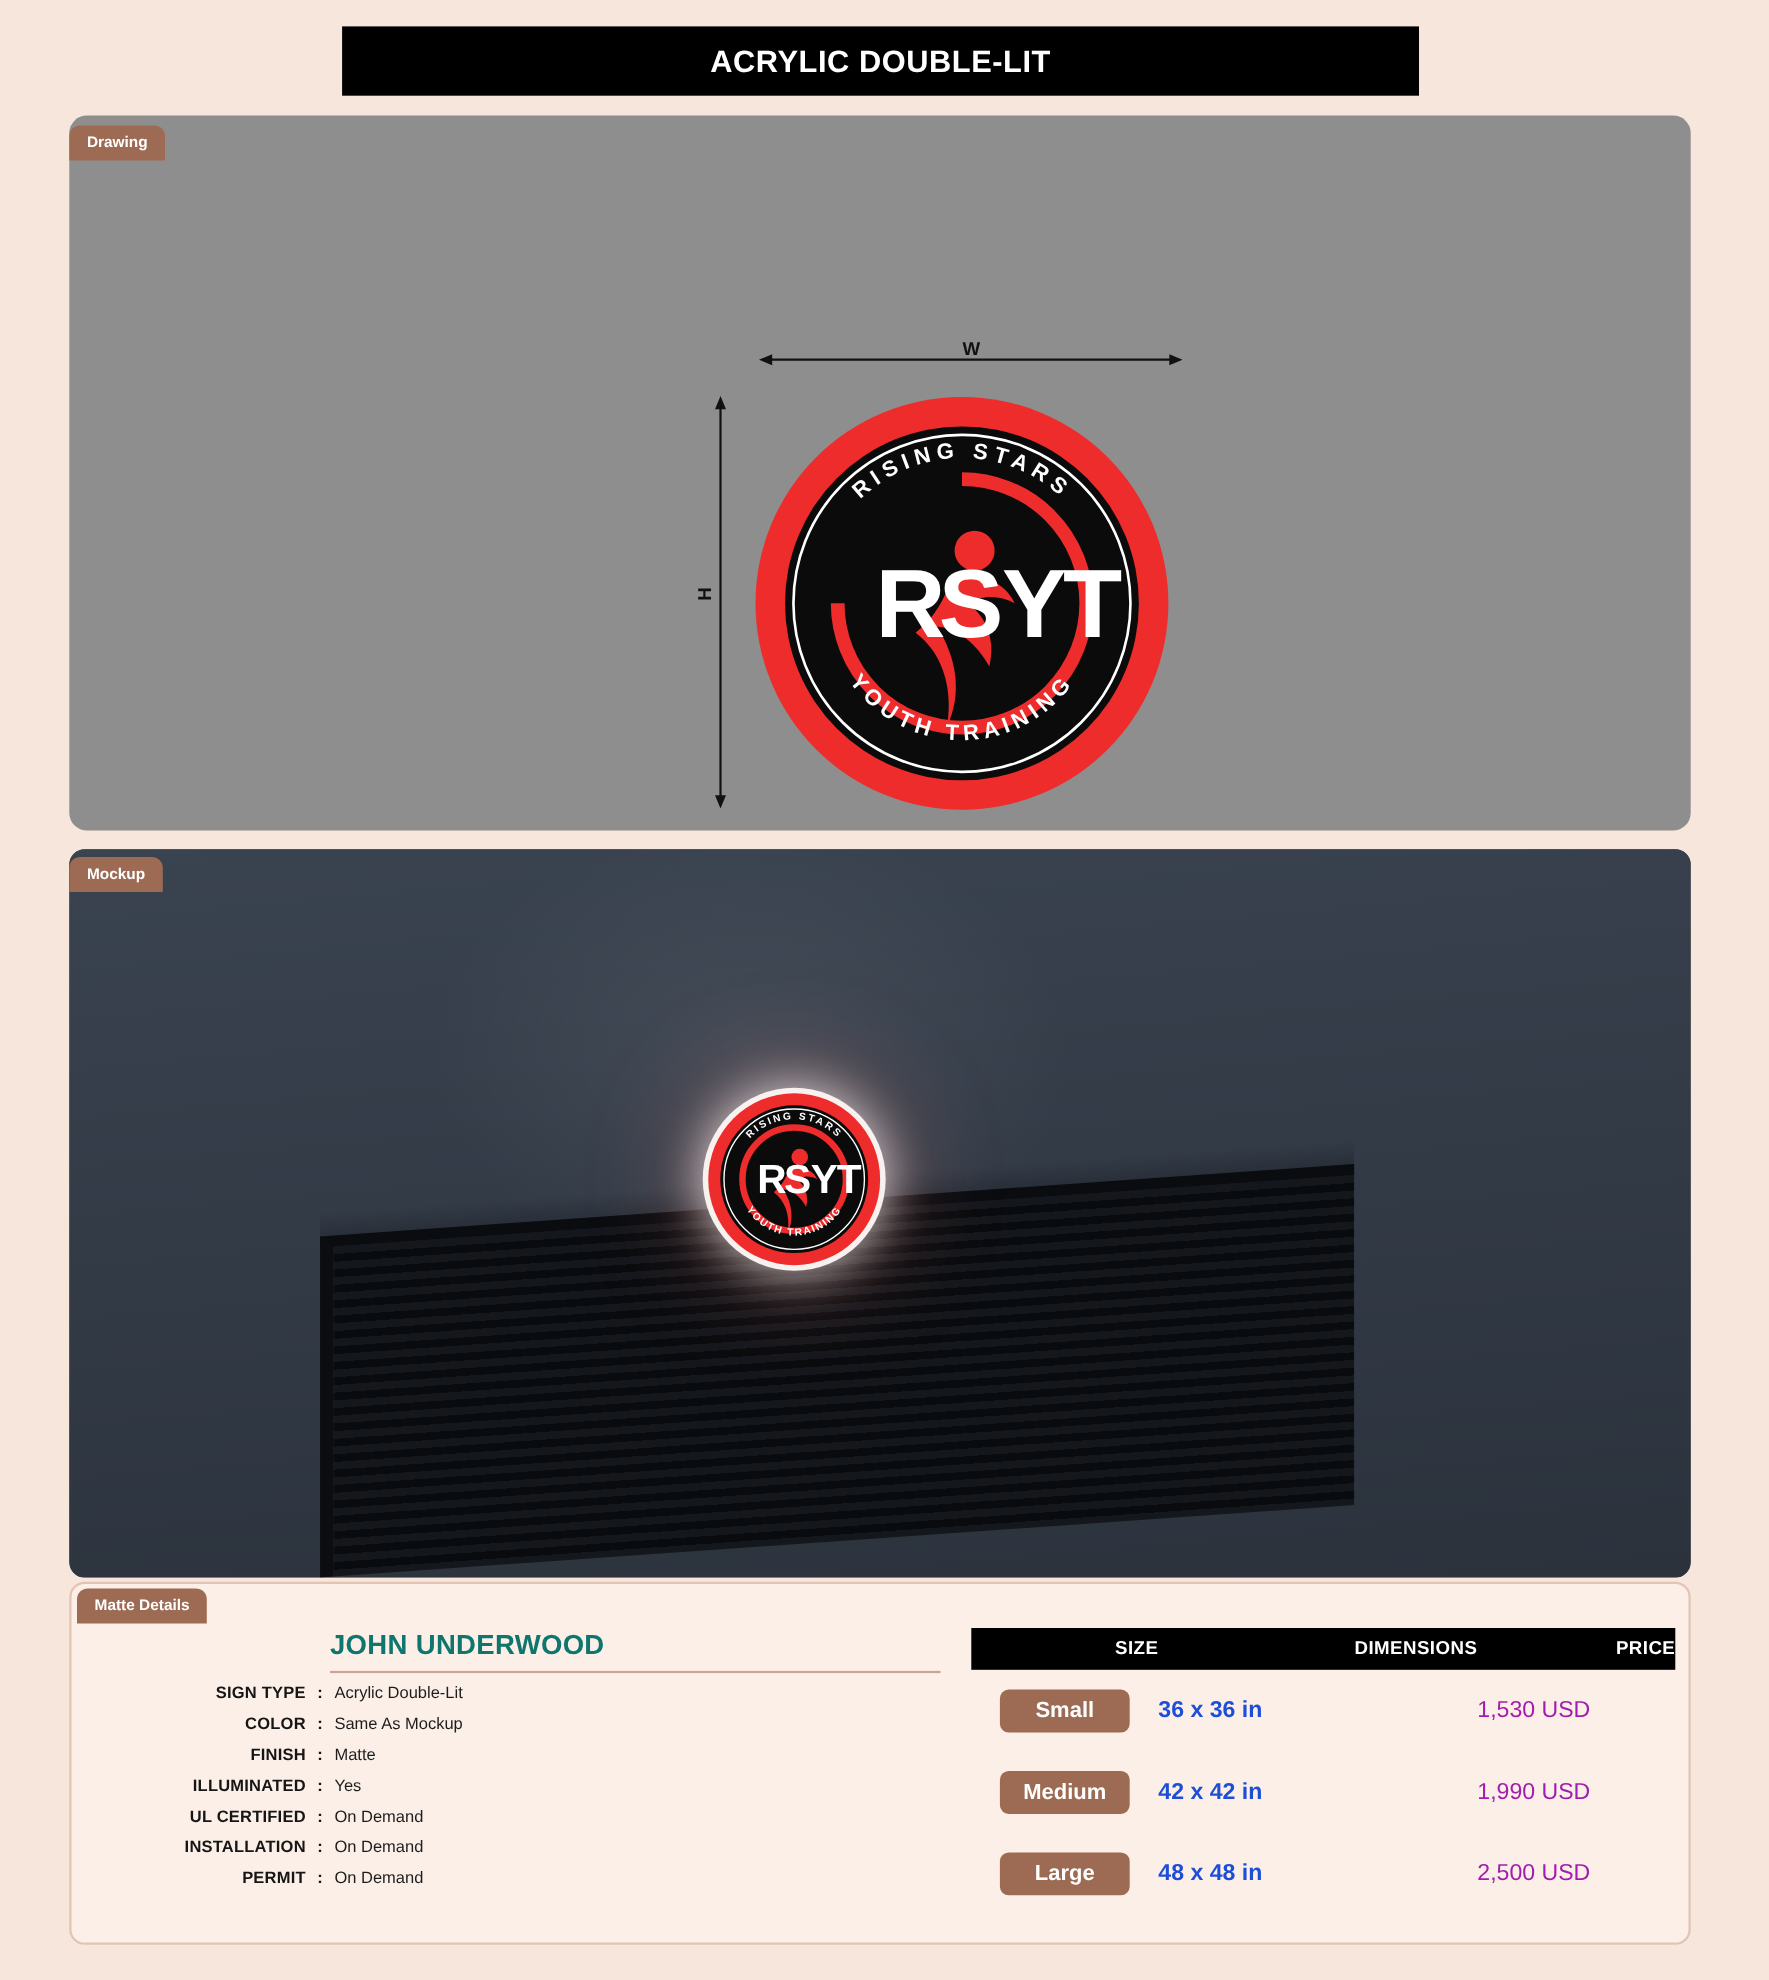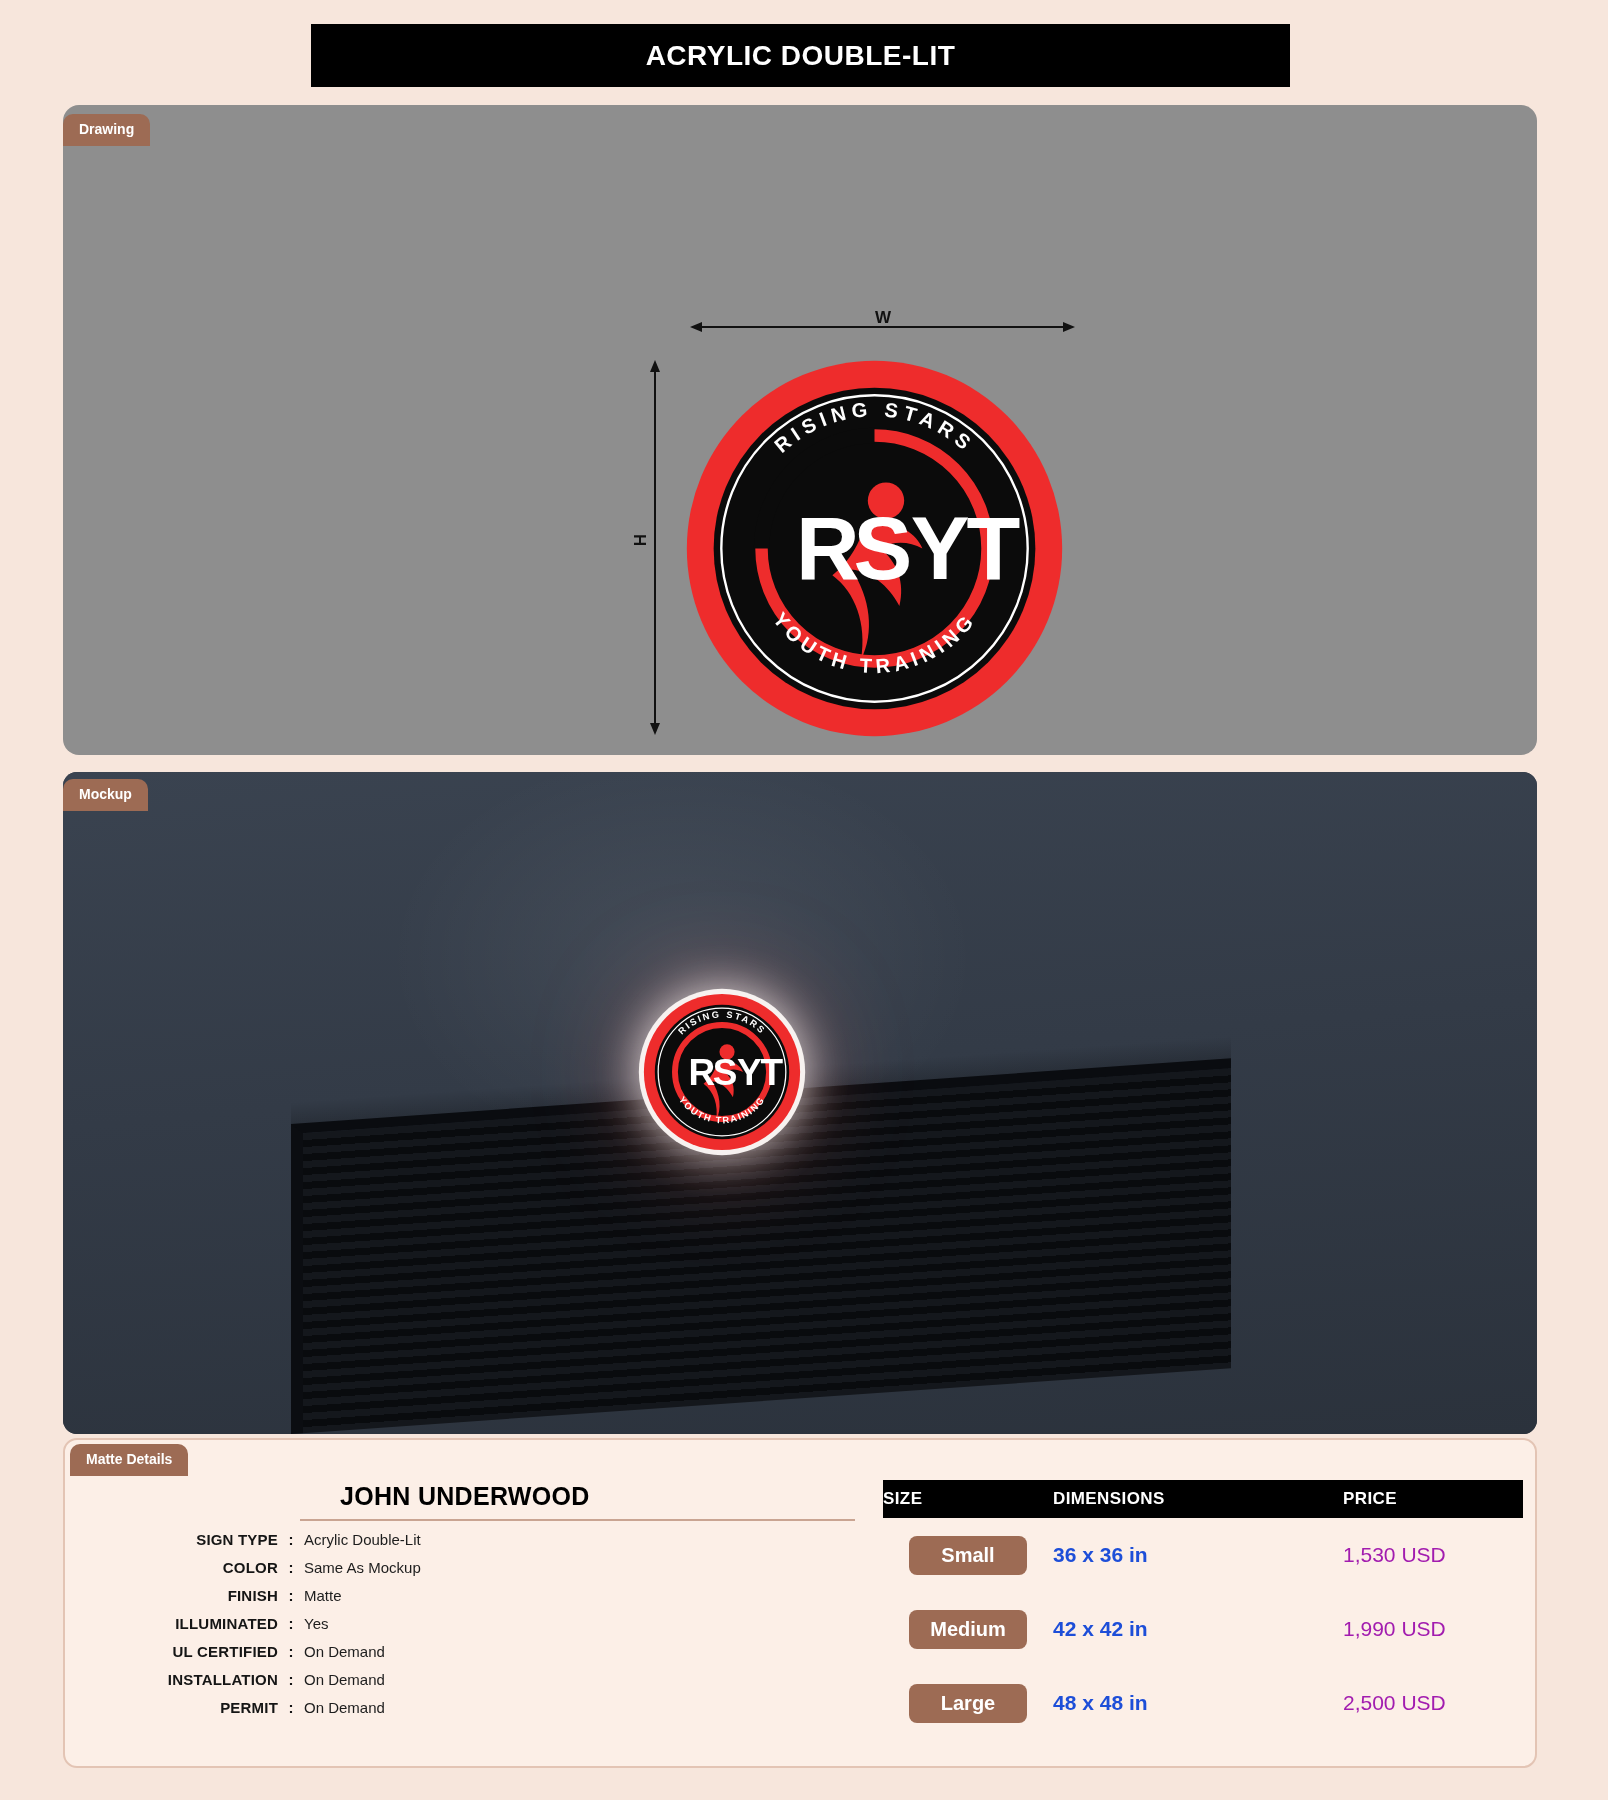--- a/index.html
+++ b/index.html
@@ -173,23 +173,22 @@
     border-radius: 14px;
   }
   .tag-quote { left: 70px; top: 1444px; }
 
   .customer-name {
     position: absolute;
     left: 300px;
     top: 1482px;
     font-size: 25px;
     font-weight: bold;
-    color: #000000;
+    color: #0f766e;
     letter-spacing: 0.3px;
-    margin-left: 40px;
   }
   .name-rule {
     position: absolute;
     left: 300px;
     top: 1519px;
     width: 555px;
     height: 2px;
     background: #c9a492;
   }
 
@@ -230,21 +229,21 @@
   .pt-head {
     display: flex;
     background: #000;
     height: 38px;
     align-items: center;
   }
   .pt-head div {
     color: #fff;
     font-size: 17px;
     font-weight: bold;
-    text-align: left;
+    text-align: right;
     letter-spacing: 0.4px;
   }
   .col-size { width: 170px; }
   .col-dim  { width: 290px; }
   .col-price{ width: 180px; }
 
   .pt-row {
     display: flex;
     align-items: center;
     height: 74px;

